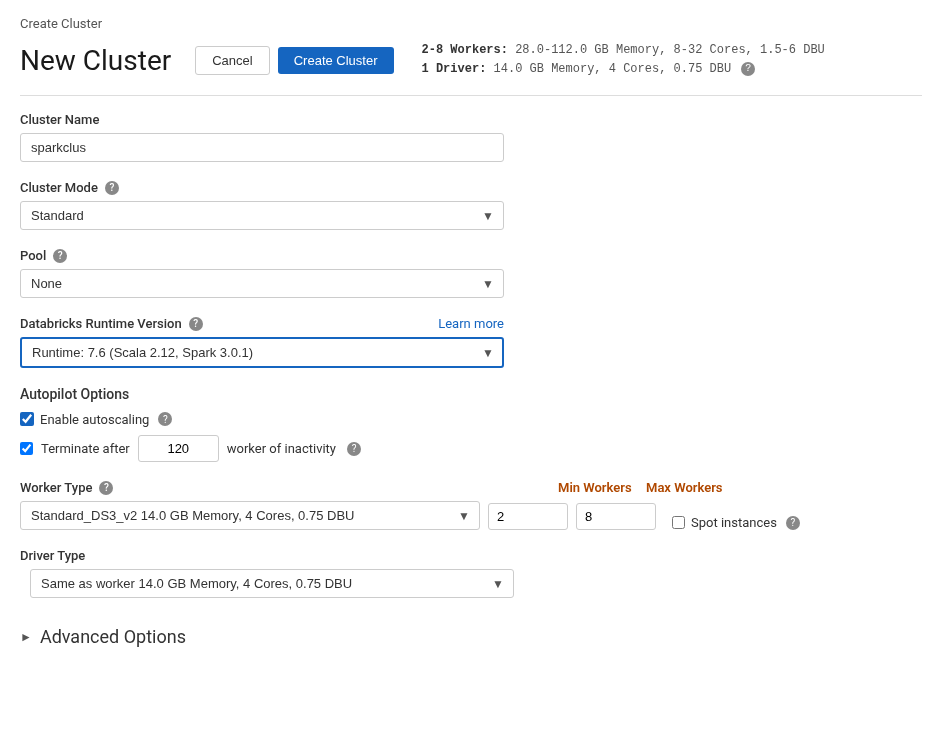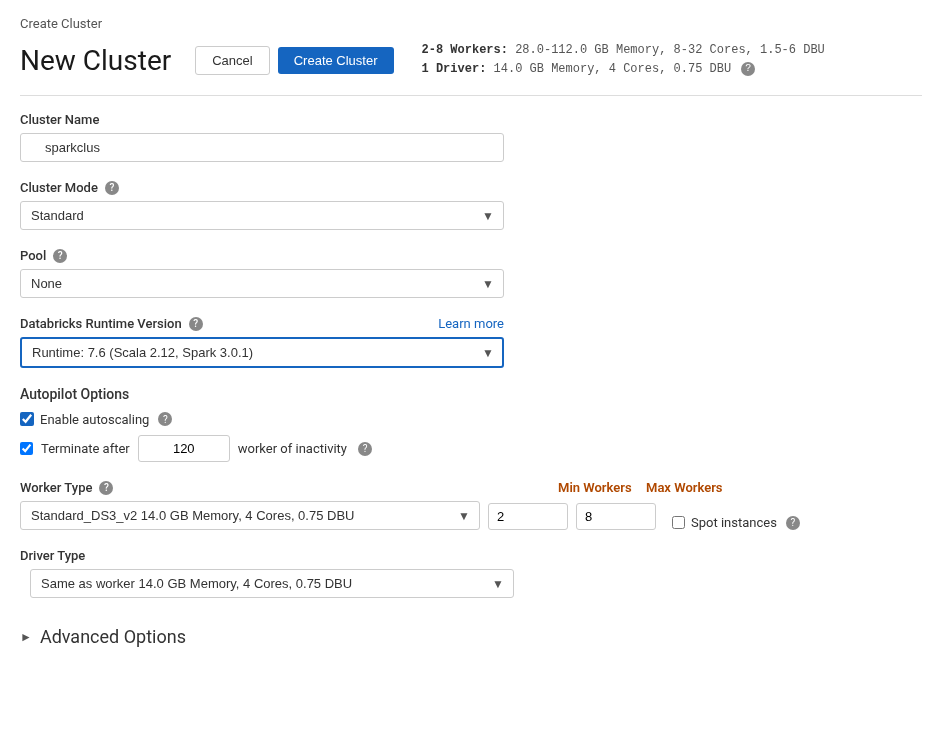--- a/index.html
+++ b/index.html
@@ -102,21 +102,21 @@
       margin-bottom: 6px;
       gap: 4px;
     }
 
     .field-label .info-icon {
       background: #888;
     }
 
     .text-input {
       width: 484px;
-      padding: 6px 24px;
+      padding: 6px 10px;
       border: 1px solid #ccc;
       border-radius: 3px;
       font-size: 13px;
       color: #333;
       outline: none;
     }
 
     .select-wrapper {
       position: relative;
       width: 484px;
@@ -204,21 +204,21 @@
     }
 
     .terminate-row {
       display: flex;
       align-items: center;
       gap: 8px;
       margin-bottom: 14px;
     }
 
     .terminate-input {
-      width: 92px;
+      width: 81px;
       padding: 5px 8px;
       border: 1px solid #ccc;
       border-radius: 3px;
       font-size: 13px;
       text-align: center;
     }
 
     .worker-section {
       margin-bottom: 18px;
     }

